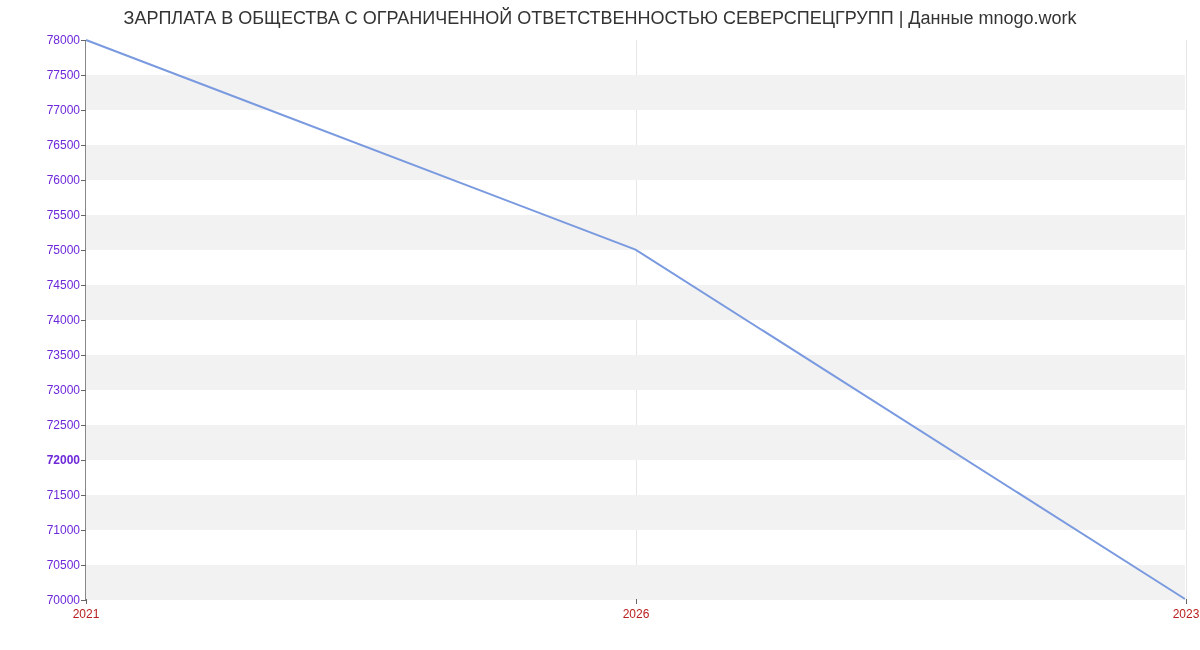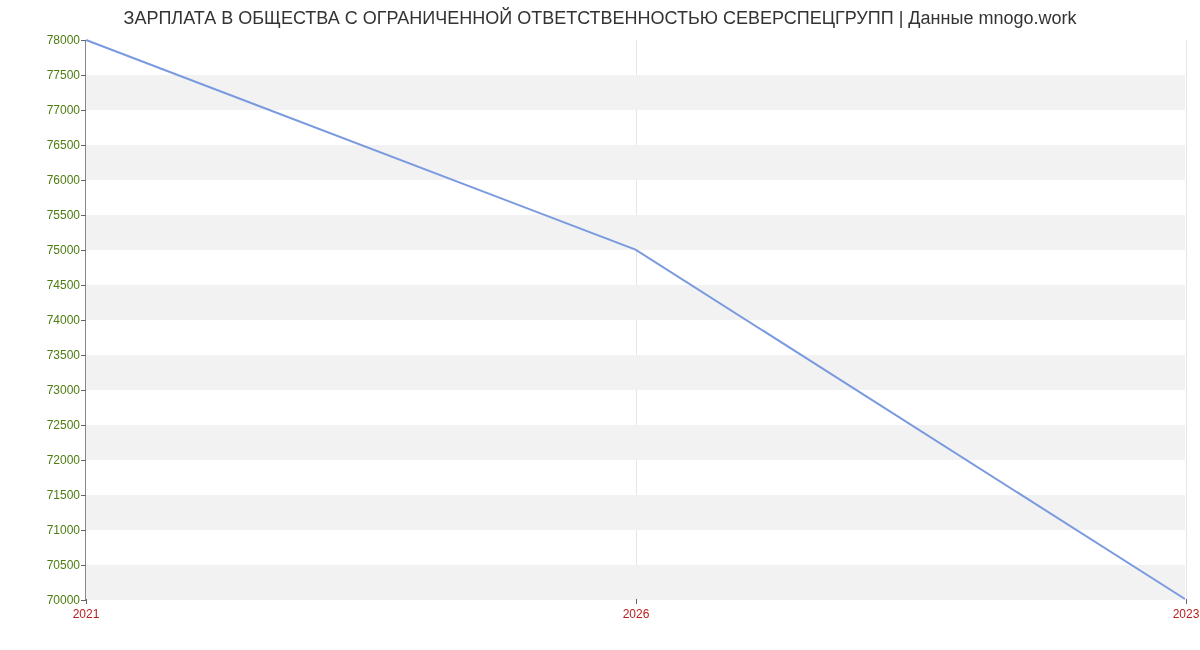--- a/index.html
+++ b/index.html
@@ -25,21 +25,21 @@
     width: 1100px;
     height: 560px;
     border-left: 1px solid #888;
     border-bottom: 1px solid #888;
   }
   .y-tick-label {
     position: absolute;
     right: 100%;
     margin-right: 6px;
     font-size: 12px;
-    color: #4d7c0f;
+    color: #6d28d9;
     transform: translateY(-50%);
     white-space: nowrap;
   }
   .y-tick-mark {
     position: absolute;
     right: 100%;
     width: 5px;
     height: 1px;
     background: #666;
   }
@@ -104,21 +104,21 @@
   </svg>
 <div class="y-tick-mark" style="top: 560px;"></div>
     <div class="y-tick-label" style="top: 560px;">70000</div>
     <div class="y-tick-mark" style="top: 525px;"></div>
     <div class="y-tick-label" style="top: 525px;">70500</div>
     <div class="y-tick-mark" style="top: 490px;"></div>
     <div class="y-tick-label" style="top: 490px;">71000</div>
     <div class="y-tick-mark" style="top: 455px;"></div>
     <div class="y-tick-label" style="top: 455px;">71500</div>
     <div class="y-tick-mark" style="top: 420px;"></div>
-    <div class="y-tick-label" style="top: 420px;">72000</div>
+    <div class="y-tick-label" style="top: 420px; font-weight: bold;">72000</div>
     <div class="y-tick-mark" style="top: 385px;"></div>
     <div class="y-tick-label" style="top: 385px;">72500</div>
     <div class="y-tick-mark" style="top: 350px;"></div>
     <div class="y-tick-label" style="top: 350px;">73000</div>
     <div class="y-tick-mark" style="top: 315px;"></div>
     <div class="y-tick-label" style="top: 315px;">73500</div>
     <div class="y-tick-mark" style="top: 280px;"></div>
     <div class="y-tick-label" style="top: 280px;">74000</div>
     <div class="y-tick-mark" style="top: 245px;"></div>
     <div class="y-tick-label" style="top: 245px;">74500</div>

